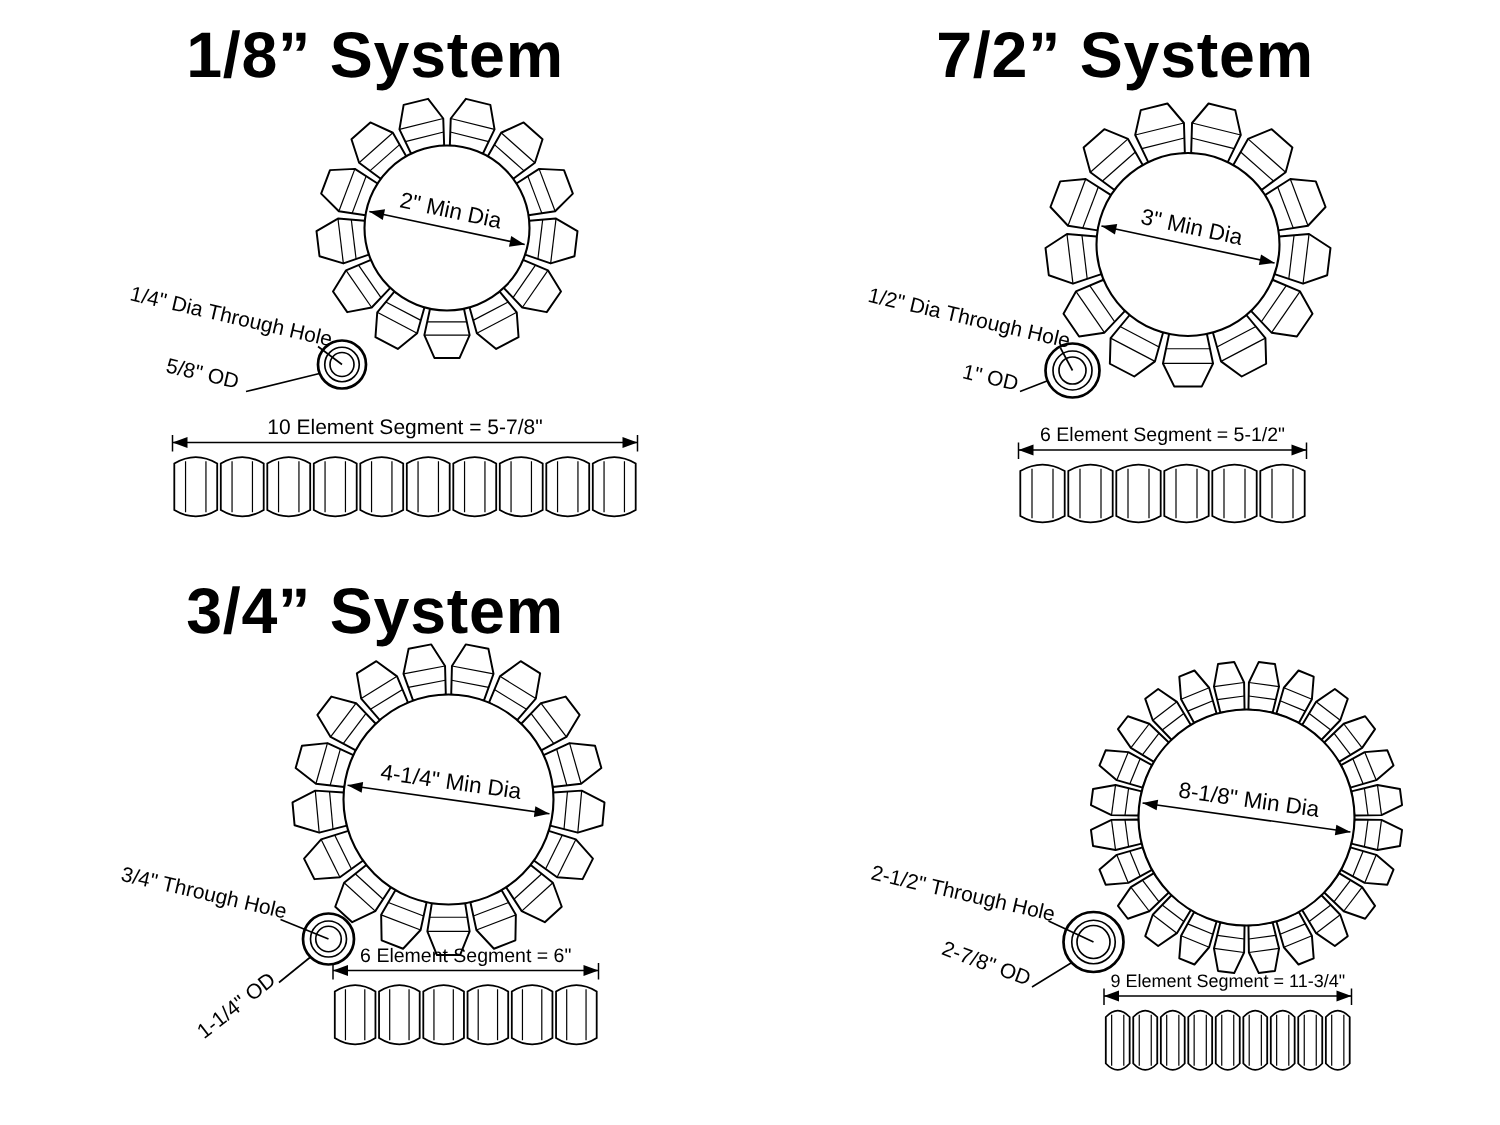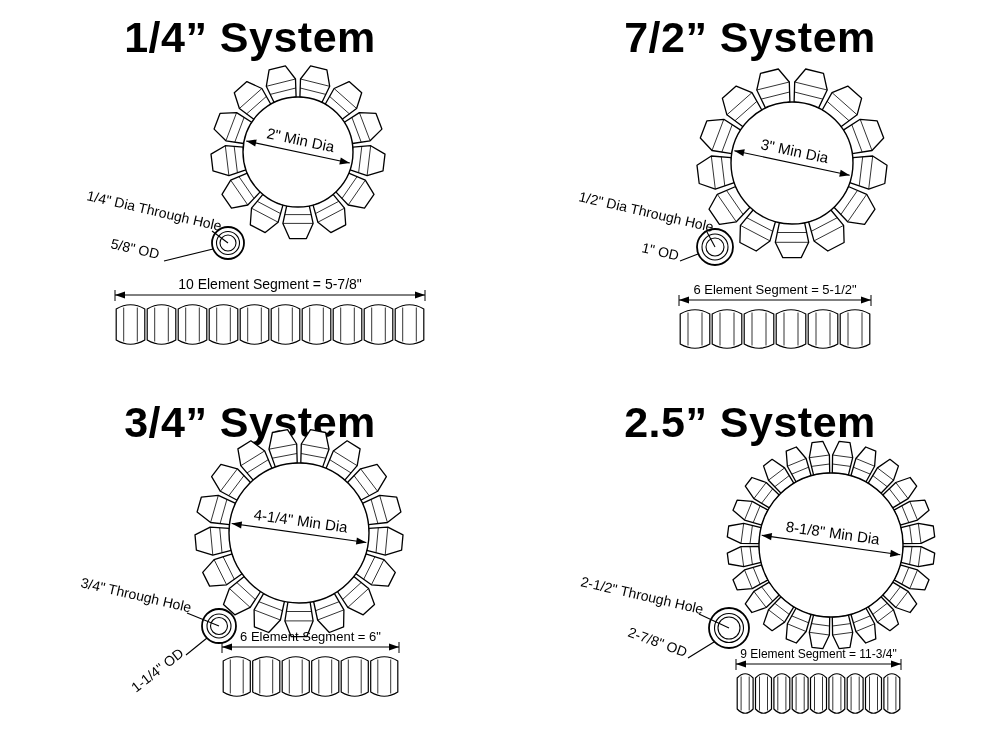--- a/index.html
+++ b/index.html
@@ -2,30 +2,30 @@
 <html><head>
 <meta charset="utf-8">
 <style>
   html,body{margin:0;padding:0;background:#fff;}
   body{width:1000px;height:750px;overflow:hidden;font-family:"Liberation Sans",sans-serif;}
   .sheet{display:grid;grid-template-columns:500px 500px;grid-template-rows:375px 375px;width:1000px;height:750px;background:#fff;}
   .panel{position:relative;}
   .panel-title{position:absolute;left:0;width:100%;text-align:center;margin:0;
     font-family:"Liberation Sans",sans-serif;font-weight:700;font-size:43px;letter-spacing:.5px;color:#000;line-height:1;}
   .panel--top .panel-title{top:16px;}
-  .panel--bottom .panel-title{top:26px;}
+  .panel--bottom .panel-title{top:12px;}
   svg.drawing{position:absolute;left:0;top:0;width:500px;height:375px;}
   svg text{font-family:"Liberation Sans",sans-serif;fill:#000;stroke:none;}
 </style>
 </head>
 <body>
 
 <div class="sheet">
   <section class="panel panel--top">
-    <h1 class="panel-title">1/4” System</h1>
+    <h1 class="panel-title">1/8” System</h1>
     <svg class="drawing" id="svg0" viewBox="0 0 500 375">
         <g fill="#fff" stroke="#000" stroke-width="1.3" stroke-linejoin="round">
           <path d="M299.9,97.0L300.5,79.0L310.6,65.9L326.9,69.9L329.7,86.3L321.9,102.5Z"></path>
           <line x1="300.2" y1="88.0" x2="325.8" y2="94.4" stroke-width="0.8"></line>
           <line x1="300.5" y1="79.0" x2="329.7" y2="86.3" stroke-width="0.8"></line>
           <path d="M325.2,104.2L334.1,88.5L349.1,81.6L361.7,92.8L356.6,108.5L342.2,119.2Z"></path>
           <line x1="329.6" y1="96.4" x2="349.4" y2="113.9" stroke-width="0.8"></line>
           <line x1="334.1" y1="88.5" x2="356.6" y2="108.5" stroke-width="0.8"></line>
           <path d="M344.3,122.3L359.4,112.6L376.0,113.4L381.9,129.1L370.1,140.8L352.3,143.5Z"></path>
           <line x1="351.9" y1="117.4" x2="361.2" y2="142.1" stroke-width="0.8"></line>
@@ -305,21 +305,20 @@
           <line x1="222" y1="272" x2="399" y2="272"></line>
           <polygon points="222.0,272.0 232.0,268.4 232.0,275.6" fill="#000" stroke="none"></polygon>
           <polygon points="399.0,272.0 389.0,275.6 389.0,268.4" fill="#000" stroke="none"></polygon>
           <line x1="222" y1="267" x2="222" y2="278"></line>
           <line x1="399" y1="267" x2="399" y2="278"></line>
           <text x="310.5" y="266" text-anchor="middle" font-size="13">6 Element Segment = 6"</text>
         </g>
       </svg>
   </section>
   <section class="panel panel--bottom">
-    <h1 class="panel-title">2.5” System</h1>
     <svg class="drawing" id="svg3" viewBox="0 0 500 375">
         <g fill="#fff" stroke="#000" stroke-width="1.3" stroke-linejoin="round">
           <path d="M332.3,98.0L332.6,80.0L339.2,66.3L350.0,67.7L352.7,82.7L348.4,100.1Z"></path>
           <line x1="332.5" y1="89.0" x2="350.5" y2="91.4" stroke-width="0.8"></line>
           <line x1="332.6" y1="80.0" x2="352.7" y2="82.7" stroke-width="0.8"></line>
           <path d="M350.9,100.8L355.9,83.5L365.7,72.0L375.8,76.1L374.6,91.2L365.9,107.0Z"></path>
           <line x1="353.4" y1="92.2" x2="370.2" y2="99.1" stroke-width="0.8"></line>
           <line x1="355.9" y1="83.5" x2="374.6" y2="91.2" stroke-width="0.8"></line>
           <path d="M368.1,108.3L377.4,92.9L389.9,84.3L398.5,90.9L393.5,105.2L381.0,118.2Z"></path>
           <line x1="372.8" y1="100.6" x2="387.2" y2="111.7" stroke-width="0.8"></line>

